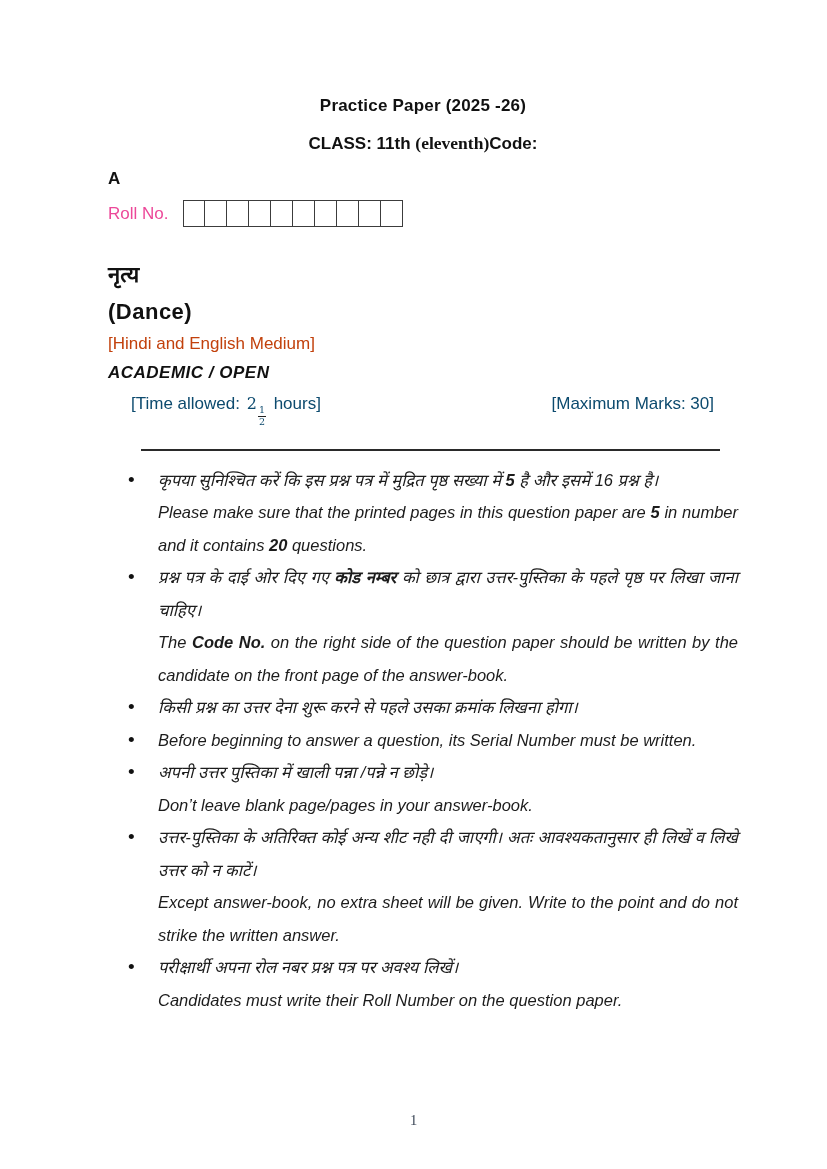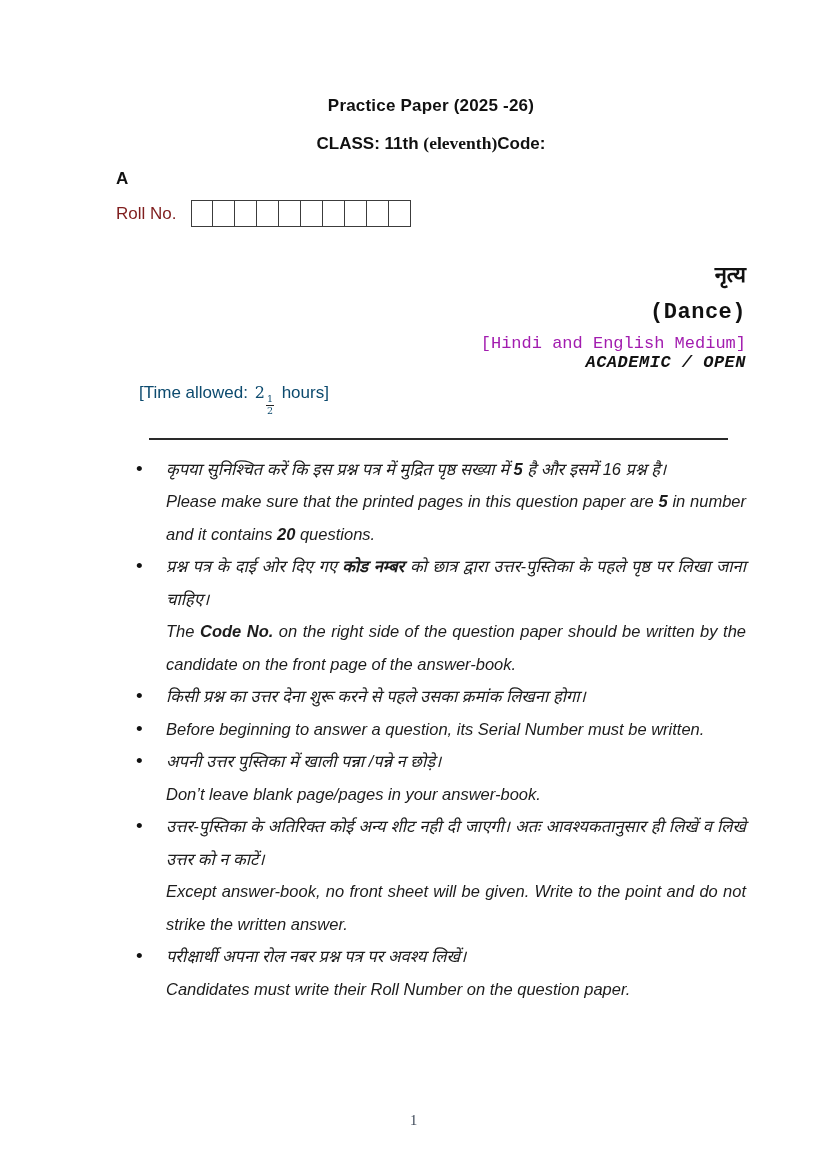--- a/index.html
+++ b/index.html
@@ -6,21 +6,21 @@
   html, body { width: 827px; height: 1169px; }
   body {
     background: #ffffff;
     color: #111111;
     font-family: "Liberation Sans", sans-serif;
     position: relative;
     overflow: hidden;
   }
   .page {
     position: absolute;
-    left: 116px;
+    left: 108px;
     top: 96px;
     width: 630px;
   }
   .doc-title {
     text-align: center;
     font-weight: bold;
     font-size: 17px;
     letter-spacing: 0.2px;
   }
   .class-row {
@@ -37,38 +37,38 @@
     font-size: 17px;
     margin-top: 15px;
   }
   .roll-row {
     display: flex;
     align-items: center;
     margin-top: 11px;
   }
   .roll-label {
     font-size: 17px;
-    color: #7f1d1d;
+    color: #ec4899;
     font-weight: normal;
   }
   .roll-boxes { display: flex; margin-left: 15px; }
   .roll-cell {
     width: 22px;
     height: 27px;
     border: 1px solid #3c3c3c;
     border-left: none;
     background: #ffffff;
   }
   .roll-cell:first-child { border-left: 1px solid #3c3c3c; }
 
-  .subject-block { text-align: right; margin-top: 31px; font-family: Liberation Mono, monospace; }
+  .subject-block { text-align: left; margin-top: 31px; }
   .subject-hi { font-size: 22px; font-weight: bold; }
   .subject-en { font-size: 22px; font-weight: bold; margin-top: 11px; letter-spacing: 0.5px; }
-  .medium { font-size: 17px; margin-top: 9px; color: #a21caf; }
-  .stream { font-size: 17px; font-weight: bold; font-style: italic; letter-spacing: 0.5px; }
+  .medium { font-size: 17px; margin-top: 9px; color: #c2410c; }
+  .stream { font-size: 17px; font-weight: bold; font-style: italic; margin-top: 9px; letter-spacing: 0.5px; }
 
   .time-row {
     display: flex;
     justify-content: space-between;
     margin-top: 11px;
     font-size: 17px;
     padding-left: 23px;
     padding-right: 24px;
     color: #0c4a6e;
   }
@@ -162,34 +162,35 @@
     <div class="stream">ACADEMIC / OPEN</div>
   </div>
 
   <div class="time-row">
     <div>
       <span>[Time allowed: </span><span class="twhole">2</span><span class="frac">
           <span class="num">1</span>
           <span class="den">2</span>
         </span><span> hours]</span>
     </div>
+    <div>[Maximum Marks: 30]</div>
   </div>
 
   <div class="rule"></div>
 
   <div class="inst-list">
       <div class="inst hi"><span class="bullet">•</span><span><span>कृपया सुनिश्चित करें कि इस प्रश्न पत्र में मुद्रित पृष्ठ सख्या में </span><b>5</b><span> है और इसमें 16 प्रश्न है।</span></span></div>
       <div class="inst en"><span><span>Please make sure that the printed pages in this question paper are </span><b>5</b><span> in number and it contains </span><b>20</b><span> questions.</span></span></div>
       <div class="inst hi"><span class="bullet">•</span><span><span>प्रश्न पत्र के दाई ओर दिए गए </span><b>कोड नम्बर</b><span> को छात्र द्वारा उत्तर-पुस्तिका के पहले पृष्ठ पर लिखा जाना चाहिए।</span></span></div>
       <div class="inst en"><span><span>The </span><b>Code No.</b><span> on the right side of the question paper should be written by the candidate on the front page of the answer-book.</span></span></div>
       <div class="inst hi"><span class="bullet">•</span><span><span>किसी प्रश्न का उत्तर देना शुरू करने से पहले उसका क्रमांक लिखना होगा।</span></span></div>
       <div class="inst en"><span class="bullet">•</span><span><span>Before beginning to answer a question, its Serial Number must be written.</span></span></div>
       <div class="inst hi"><span class="bullet">•</span><span><span>अपनी उत्तर पुस्तिका में खाली पन्ना /पन्ने न छोड़े।</span></span></div>
       <div class="inst en"><span><span>Don’t leave blank page/pages in your answer-book.</span></span></div>
       <div class="inst hi"><span class="bullet">•</span><span><span>उत्तर-पुस्तिका के अतिरिक्त  कोई अन्य शीट नही दी जाएगी। अतः आवश्यकतानुसार ही लिखें व लिखे उत्तर को न काटें।</span></span></div>
-      <div class="inst en"><span><span>Except answer-book, no front sheet will be given. Write to the point and do not strike the written answer.</span></span></div>
+      <div class="inst en"><span><span>Except answer-book, no extra sheet will be given. Write to the point and do not strike the written answer.</span></span></div>
       <div class="inst hi"><span class="bullet">•</span><span><span>परीक्षार्थी अपना रोल नबर प्रश्न पत्र पर अवश्य लिखें।</span></span></div>
       <div class="inst en"><span><span>Candidates must write their Roll Number on the question paper.</span></span></div>
     </div>
 
 </div>
 
 <div class="page-number">1</div>
 
 </body></html>

